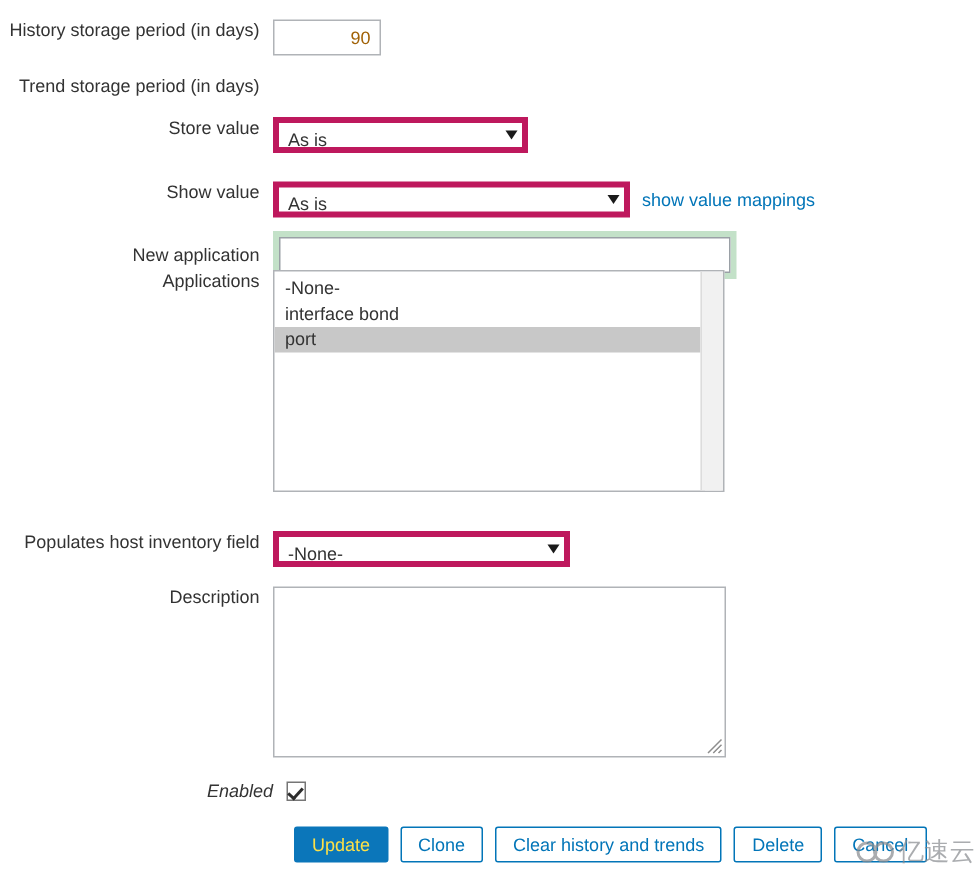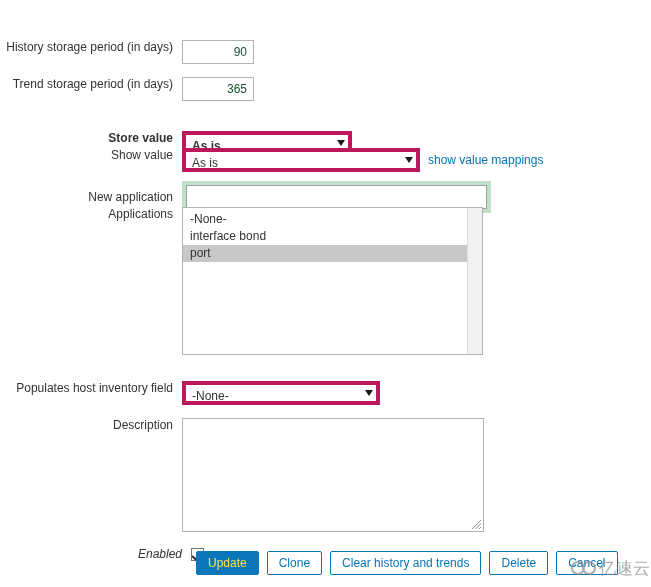--- a/index.html
+++ b/index.html
@@ -20,42 +20,41 @@
   .form {
     position: relative;
     width: 651px;
     height: 587px;
   }
 
   .row {
     position: absolute;
     display: flex;
     align-items: flex-start;
-    margin-top: 27px;
   }
 
   .label {
     width: 182px;
     text-align: right;
     padding-right: 9px;
     color: #333333;
     font-size: 12px;
     line-height: 14px;
     white-space: nowrap;
     box-sizing: border-box;
   }
 
   
   .txt-input {
     box-sizing: border-box;
     border: 1px solid #b0b3b7;
     background: #ffffff;
     font-family: "Liberation Sans", sans-serif;
     font-size: 12px;
-    color: #14532d;
+    color: #a16207;
     height: 24px;
     padding: 2px 6px;
     outline: none;
   }
   .num {
     width: 72px;
     text-align: right;
   }
 
   
@@ -272,24 +271,23 @@
 
 <div class="form">
 
   <div class="row" style="left:0px; top:13px;">
     <div class="label">History storage period (in days)</div>
     <input class="txt-input num" type="text" value="90" style="">
   </div>
 
   <div class="row" style="left:0px; top:50px;">
     <div class="label">Trend storage period (in days)</div>
-    <input class="txt-input num" type="text" value="365" style="">
-  </div>
-
-  <div class="row" style="left:0px; top:104px;font-weight:bold;">
+  </div>
+
+  <div class="row" style="left:0px; top:78px;">
     <div class="label">Store value</div>
     <div class="sel-wrap" style="width:170px;">
       <div class="sel">As is</div>
       <span class="sel-arrow"></span>
     </div>
   </div>
 
   <div class="row" style="left:0px; top:121px;">
     <div class="label">Show value</div>
     <div class="sel-wrap" style="width:238px;">

